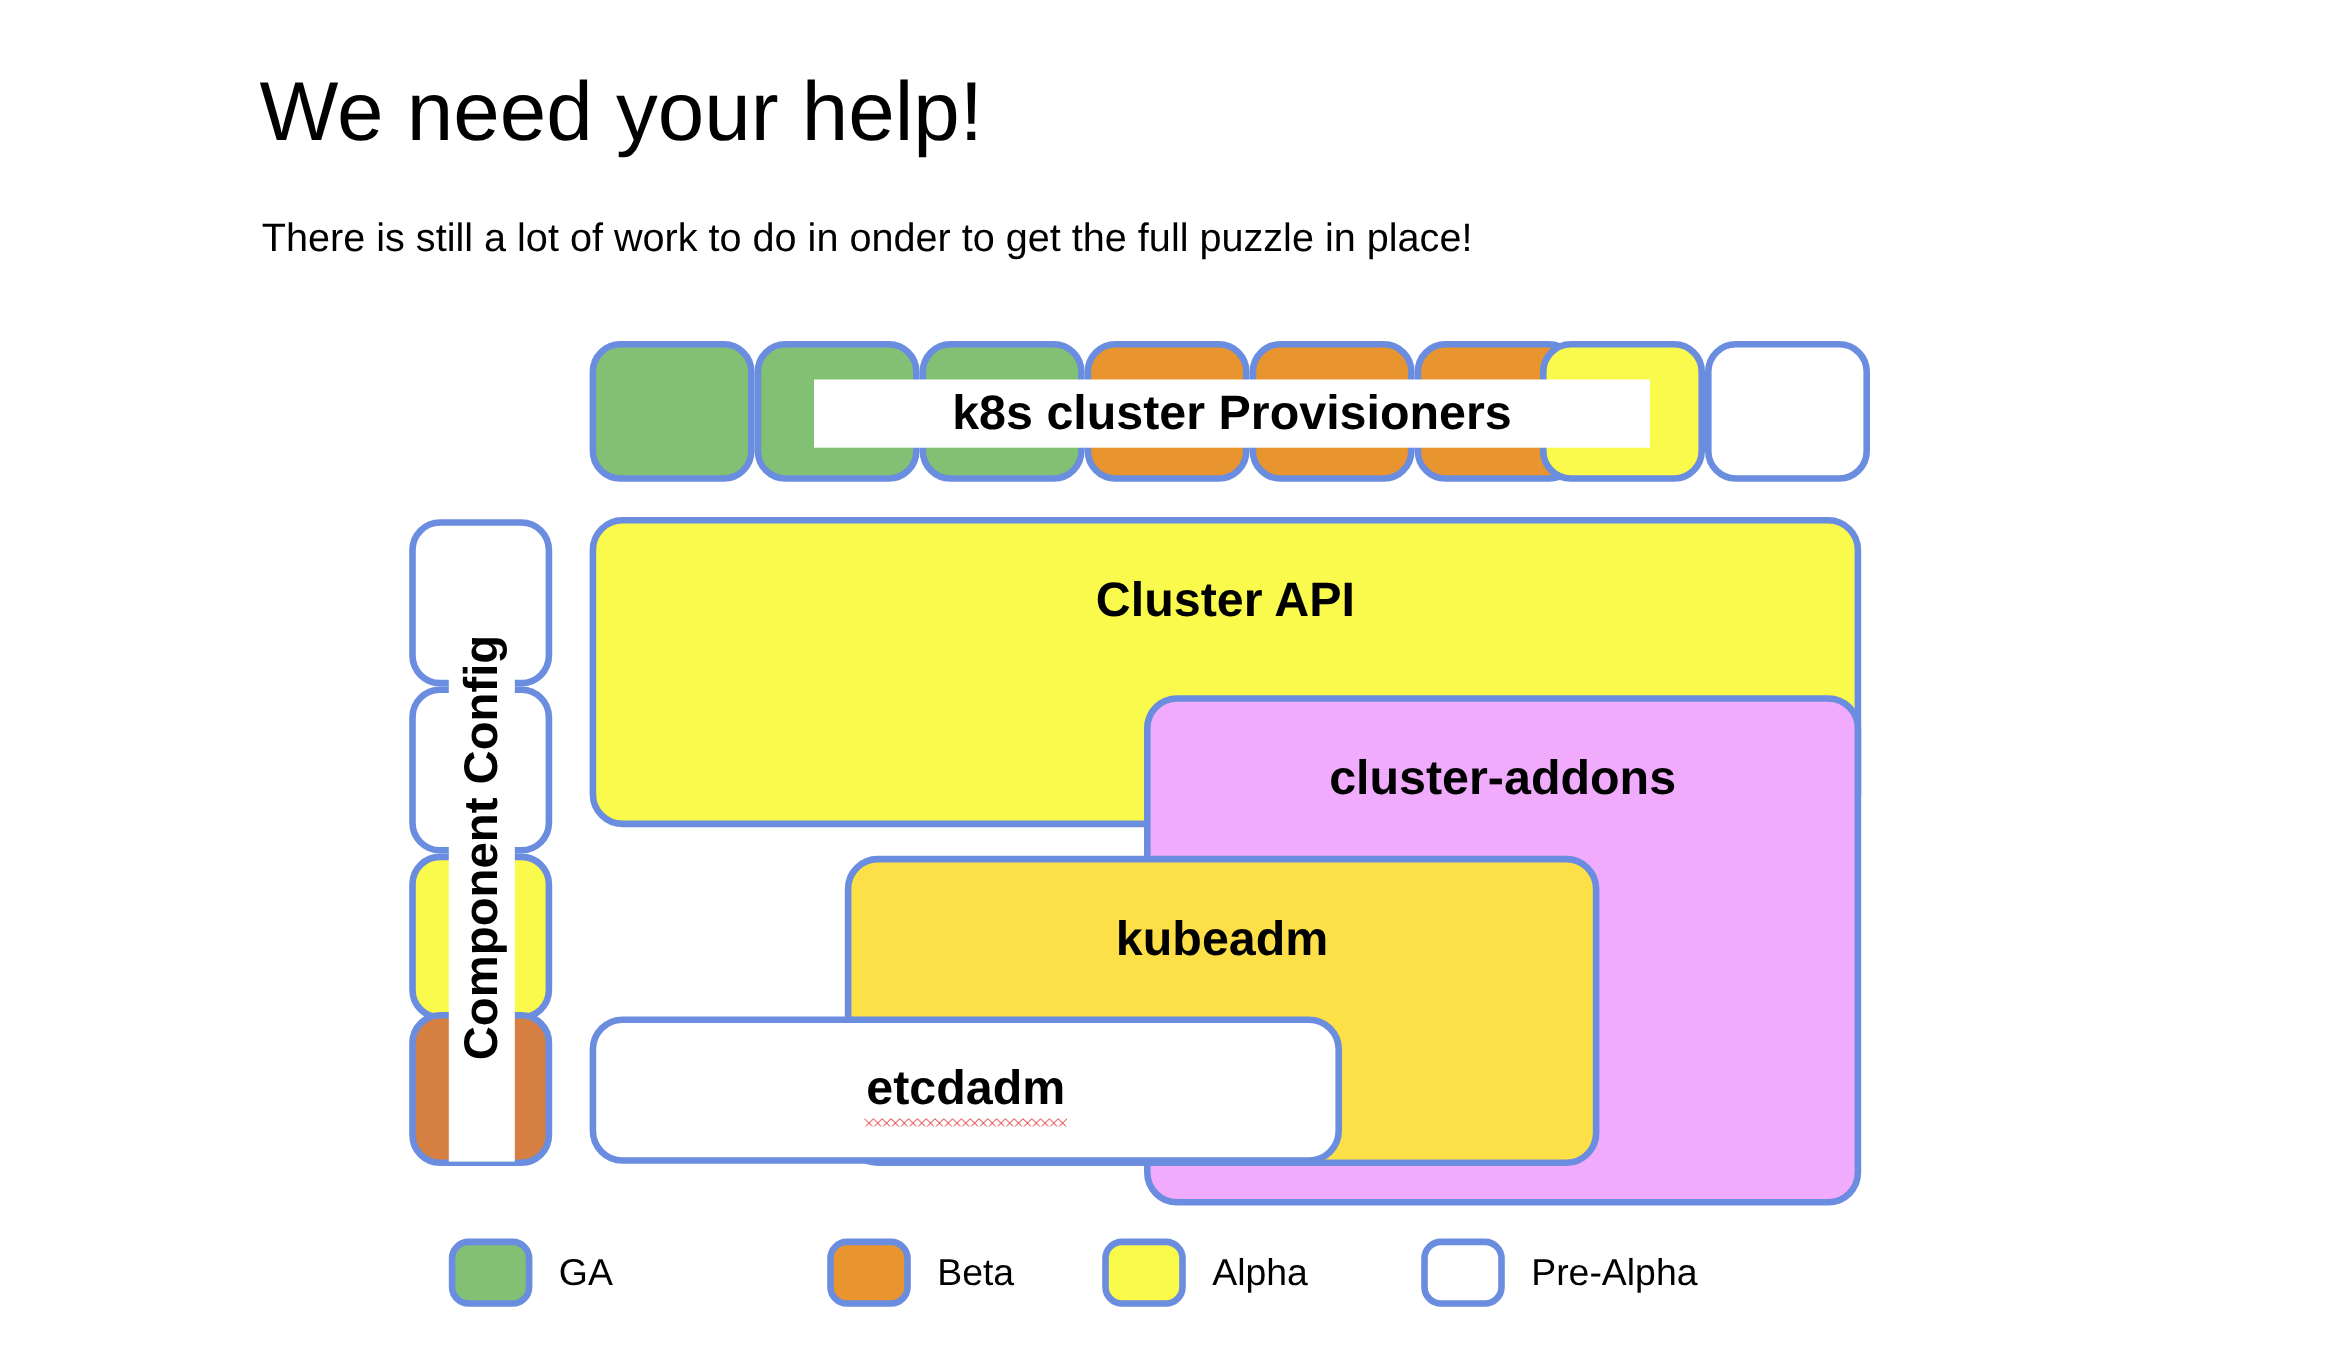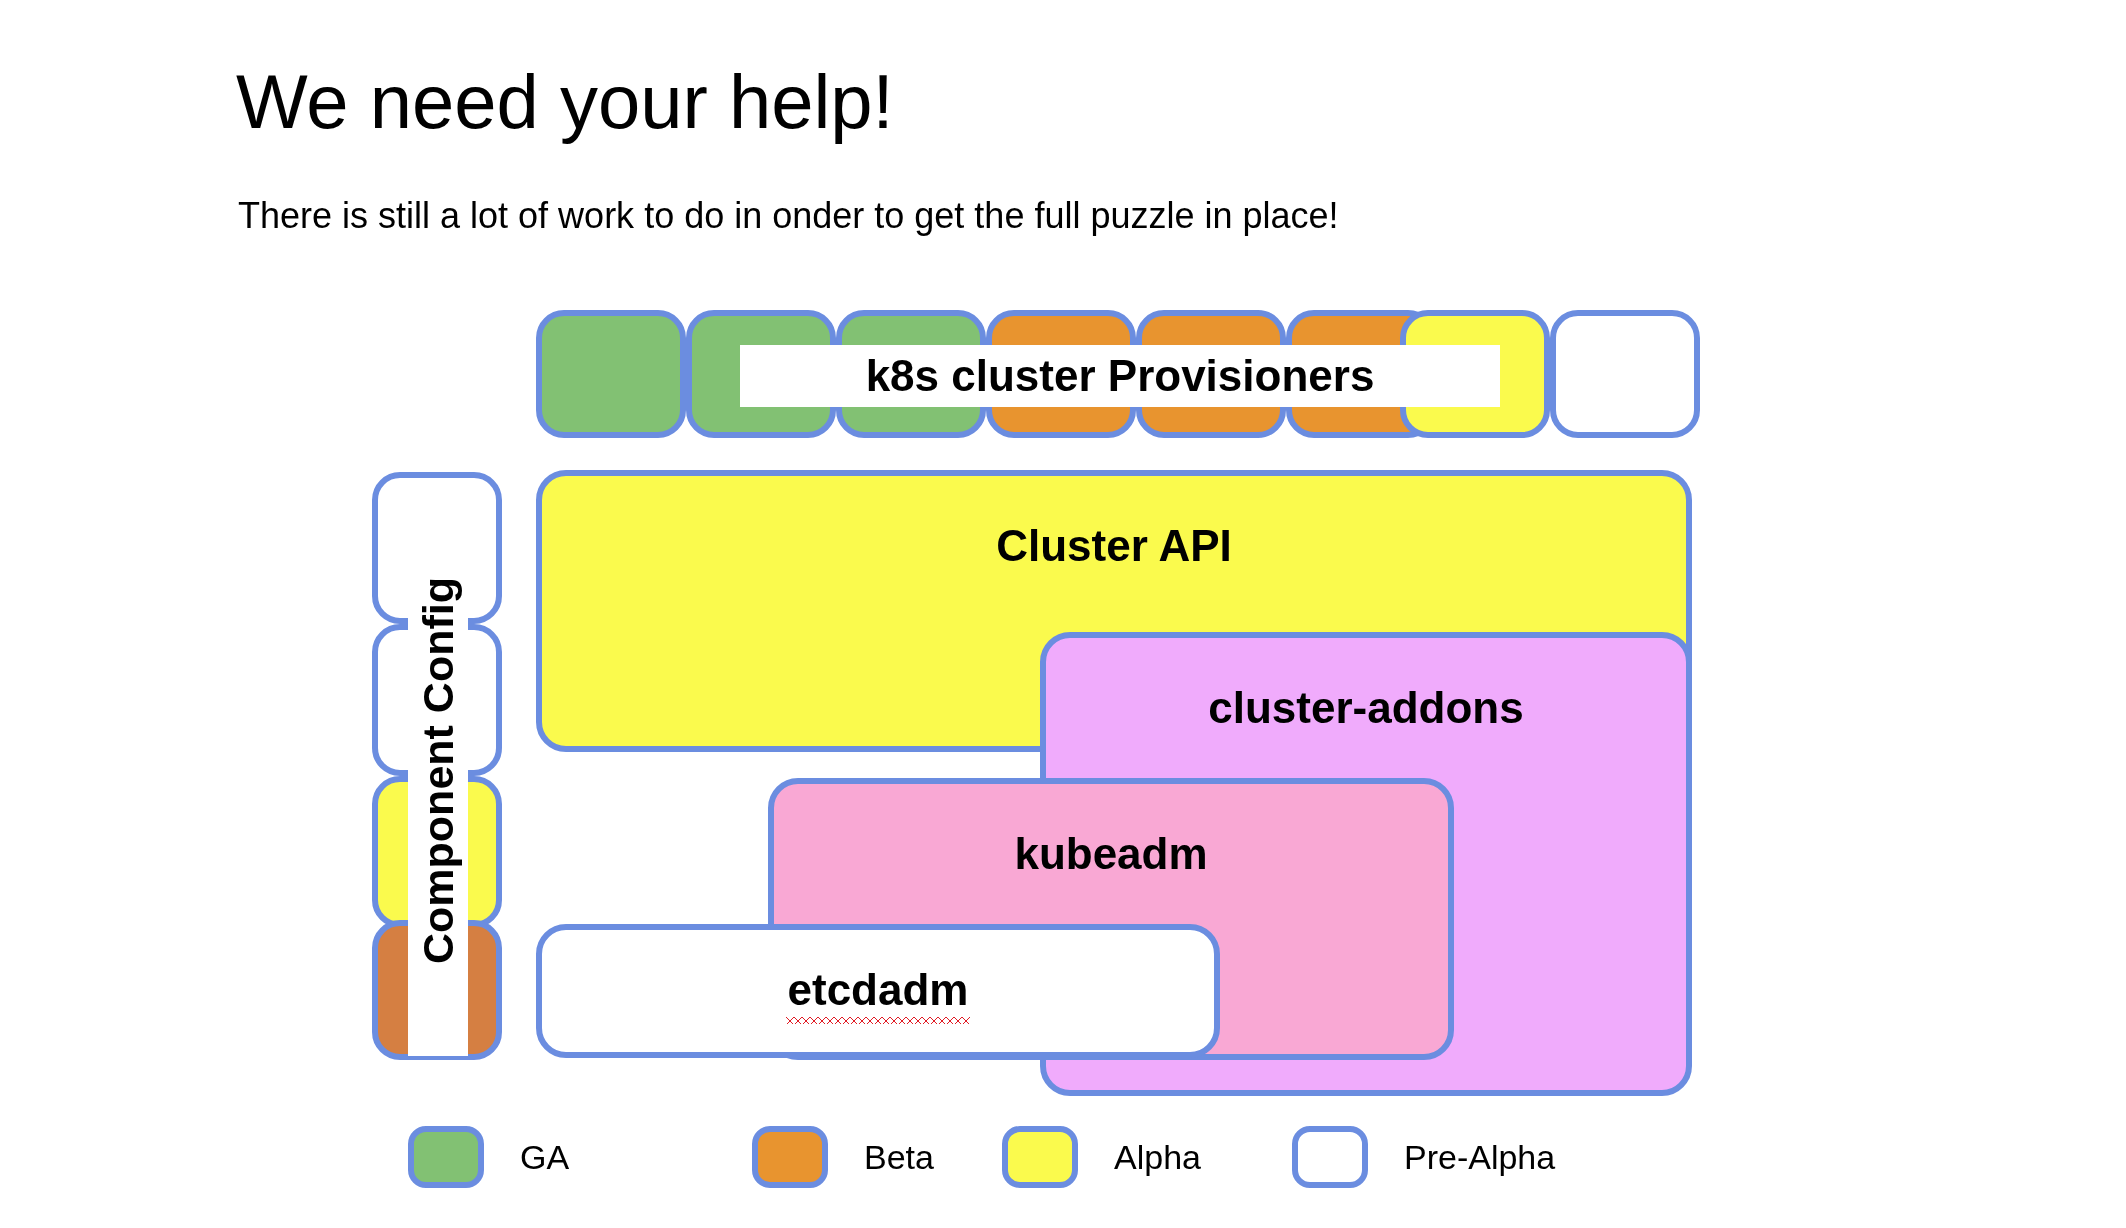--- a/index.html
+++ b/index.html
@@ -136,21 +136,21 @@
     left: 1040px; top: 632px;
     width: 652px; height: 464px;
     background: #f0abfc;
     z-index: 2;
   }
   #box-cluster-addons .stack-label { top: 48px; }
 
   #box-kubeadm {
     left: 768px; top: 778px;
     width: 686px; height: 282px;
-    background: #f9a8d4;
+    background: #fde047;
     z-index: 3;
   }
   #box-kubeadm .stack-label { top: 48px; }
 
   #box-etcdadm {
     left: 536px; top: 924px;
     width: 684px; height: 134px;
     background: #ffffff;
     z-index: 4;
   }
@@ -185,21 +185,21 @@
   }
   .legend-swatch {
     width: 76px;
     height: 62px;
     box-sizing: border-box;
     border: 6px solid #6b8de0;
     border-radius: 18px;
     flex: 0 0 auto;
   }
   .legend-text {
-    margin-left: 36px;
+    margin-left: 24px;
     font-size: 34px;
     font-weight: 400;
     white-space: nowrap;
     line-height: 1;
   }
 </style>
 </head>
 <body>
 
 <div id="slide">

